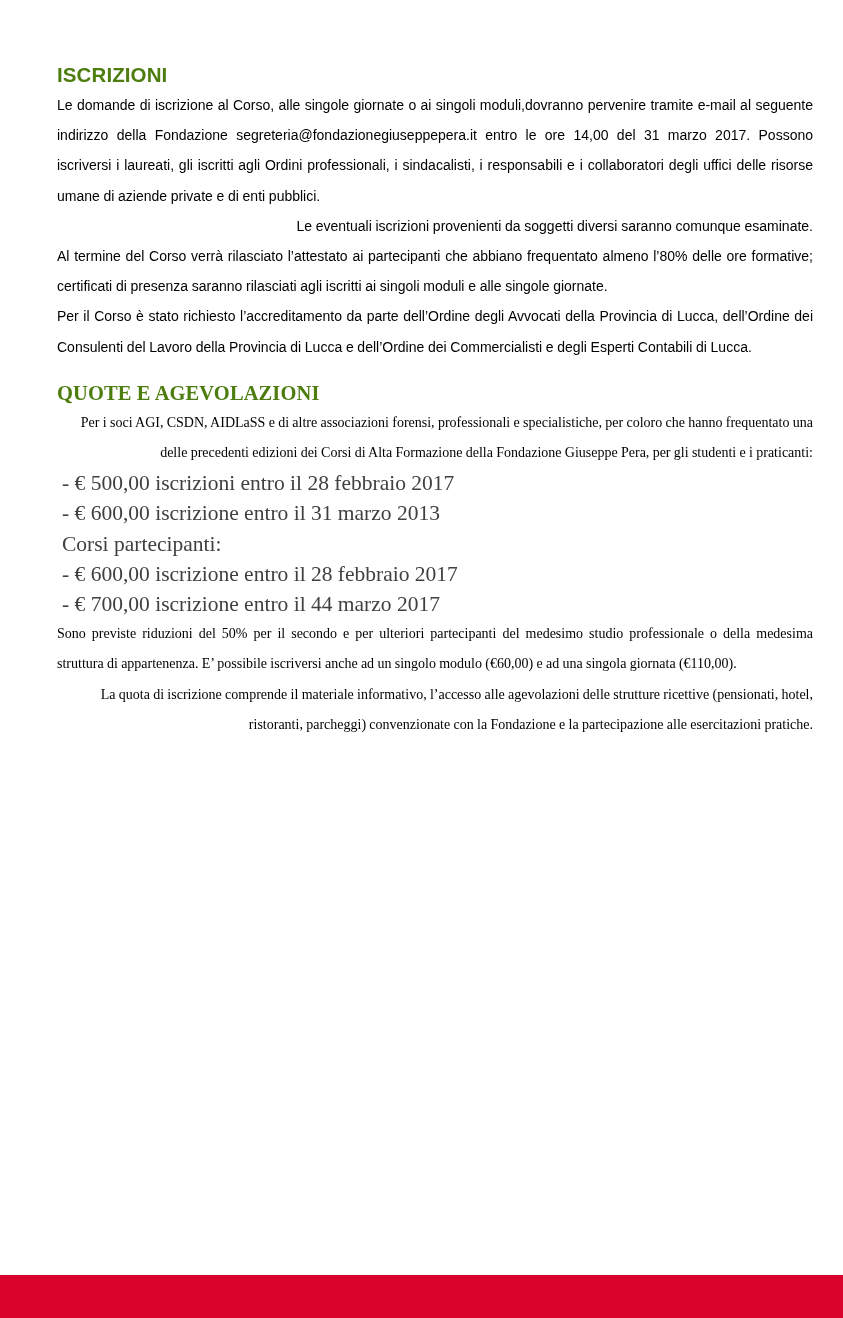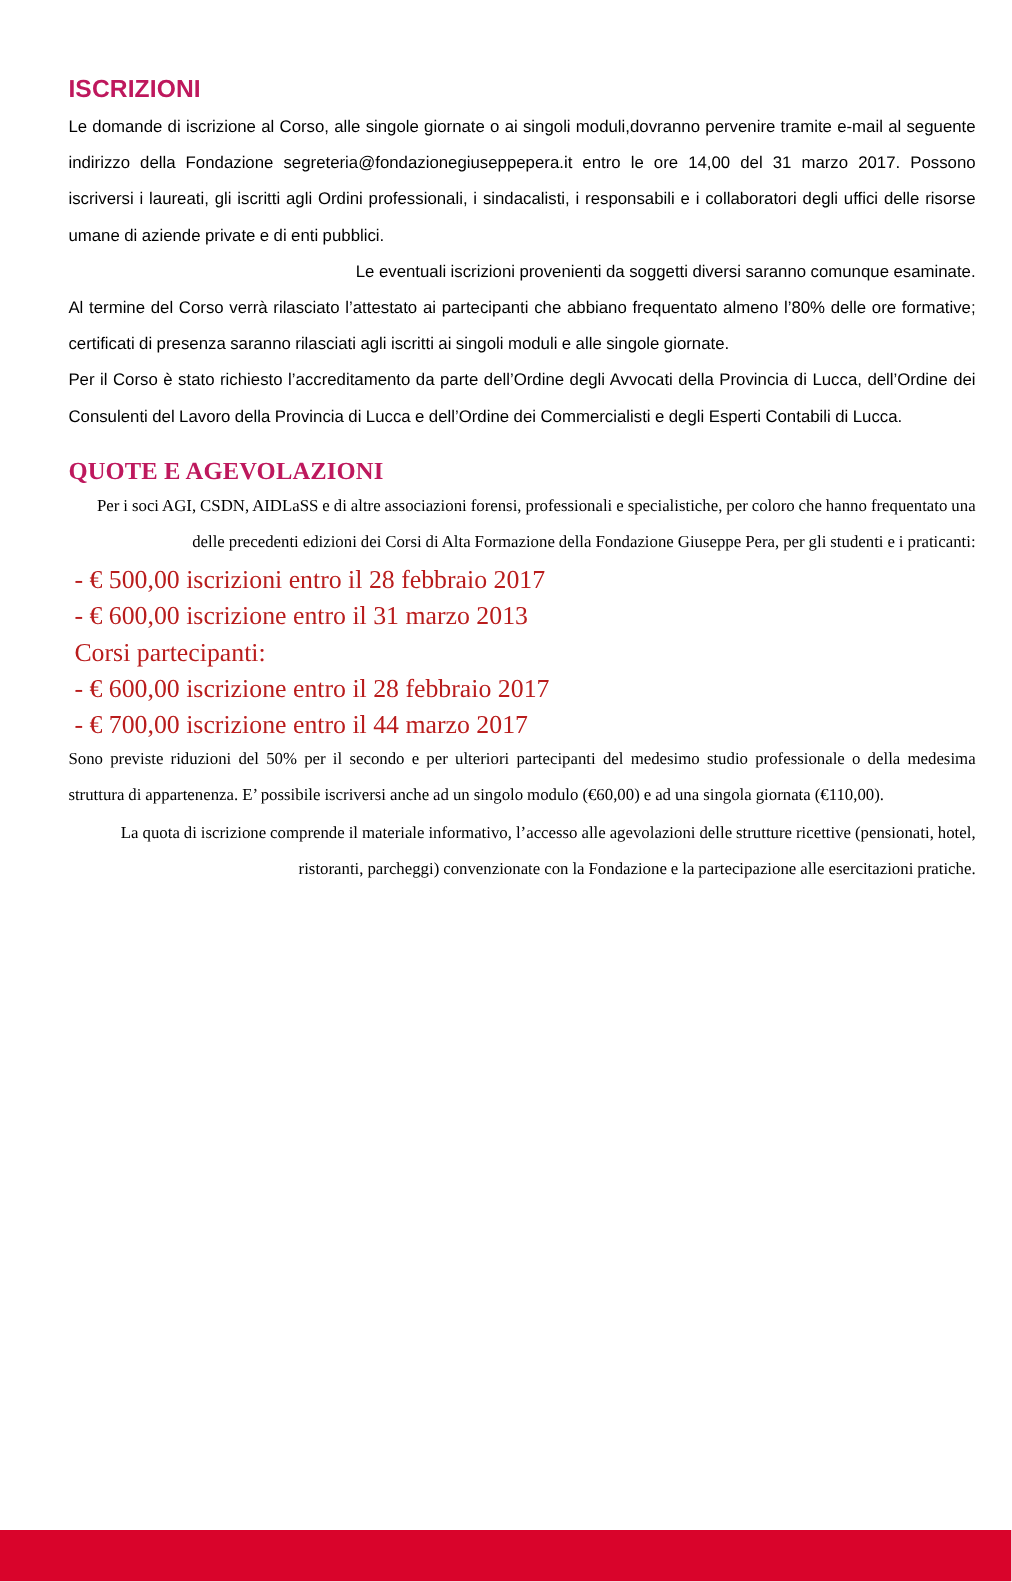--- a/index.html
+++ b/index.html
@@ -18,21 +18,21 @@
   }
 
   .content {
     position: absolute;
     left: 57px;
     top: 62px;
     width: 756px;
   }
 
   .section-heading {
-    color: #be185d;
+    color: #4d7c0f;
     font-weight: bold;
     font-size: 20.5px;
     line-height: 26px;
     letter-spacing: 0.1px;
     margin: 0 0 2px 0;
     white-space: nowrap;
   }
 
   .para {
     color: #000000;
@@ -49,21 +49,21 @@
     text-align: right;
   }
 
   
   .indented {
     padding-left: 5px;
     width: 751px;
   }
 
   .price-line {
-    color: #b91c1c;
+    color: #404040;
     font-size: 21.5px;
     line-height: 30.2px;
     white-space: nowrap;
   }
 
   .gap-before-heading {
     margin-top: 18px;
     font-family: Liberation Serif, serif;
   }
 

